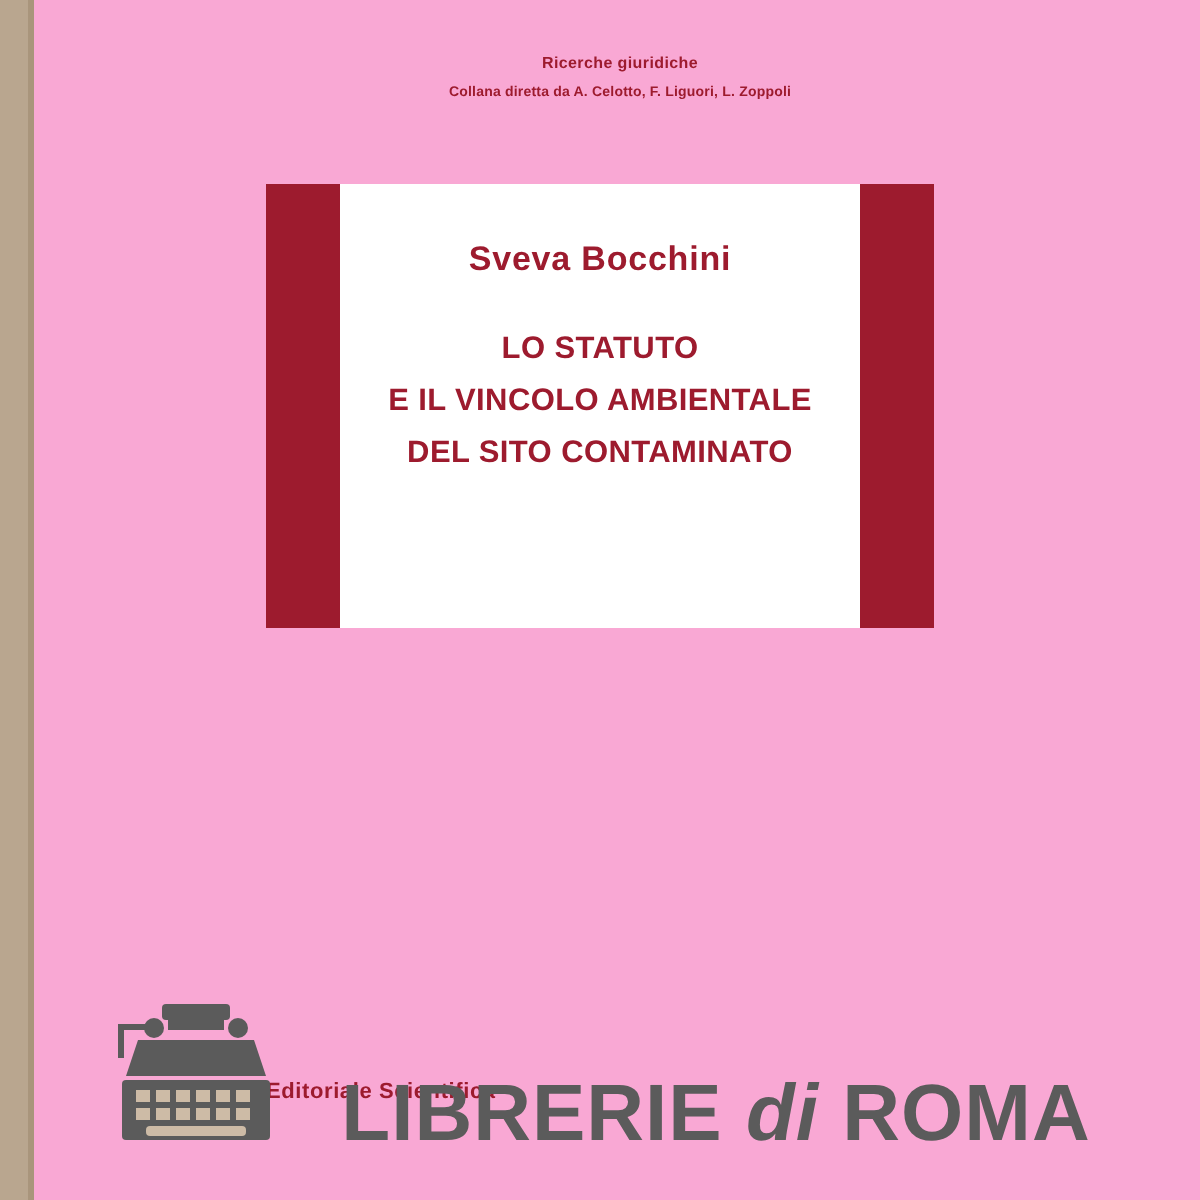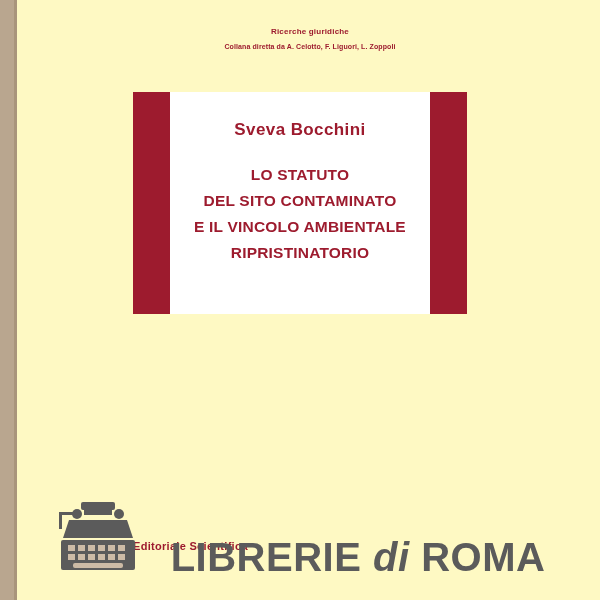--- a/index.html
+++ b/index.html
@@ -19,21 +19,21 @@
     height: 600px;
     background: #ffffff;
   }
   
   .cover {
     position: absolute;
     left: 0;
     top: 0;
     width: 600px;
     height: 600px;
-    background: #fef9c3;
+    background: #f9a8d4;
   }
   
   .spine-strip {
     position: absolute;
     left: 0;
     top: 0;
     width: 14px;
     height: 600px;
     background: #b9a68f;
   }
@@ -181,23 +181,22 @@
       <div class="header-line2">Collana diretta da A. Celotto, F. Liguori, L. Zoppoli</div>
     </div>
 
     <div class="panel">
       <div class="panel-bar-left"></div>
       <div class="panel-bar-right"></div>
       <div class="panel-inner">
         <div class="author">Sveva Bocchini</div>
         <div class="title">
           <span class="title-line">LO STATUTO</span>
+          <span class="title-line">E IL VINCOLO AMBIENTALE</span>
           <span class="title-line">DEL SITO CONTAMINATO</span>
-          <span class="title-line">E IL VINCOLO AMBIENTALE</span>
-          <span class="title-line">RIPRISTINATORIO</span>
         </div>
       </div>
     </div>
 
     <div class="publisher">Editoriale Scientifica</div>
 
   </div>
 
   <div class="watermark">
     <div class="wm-icon">

